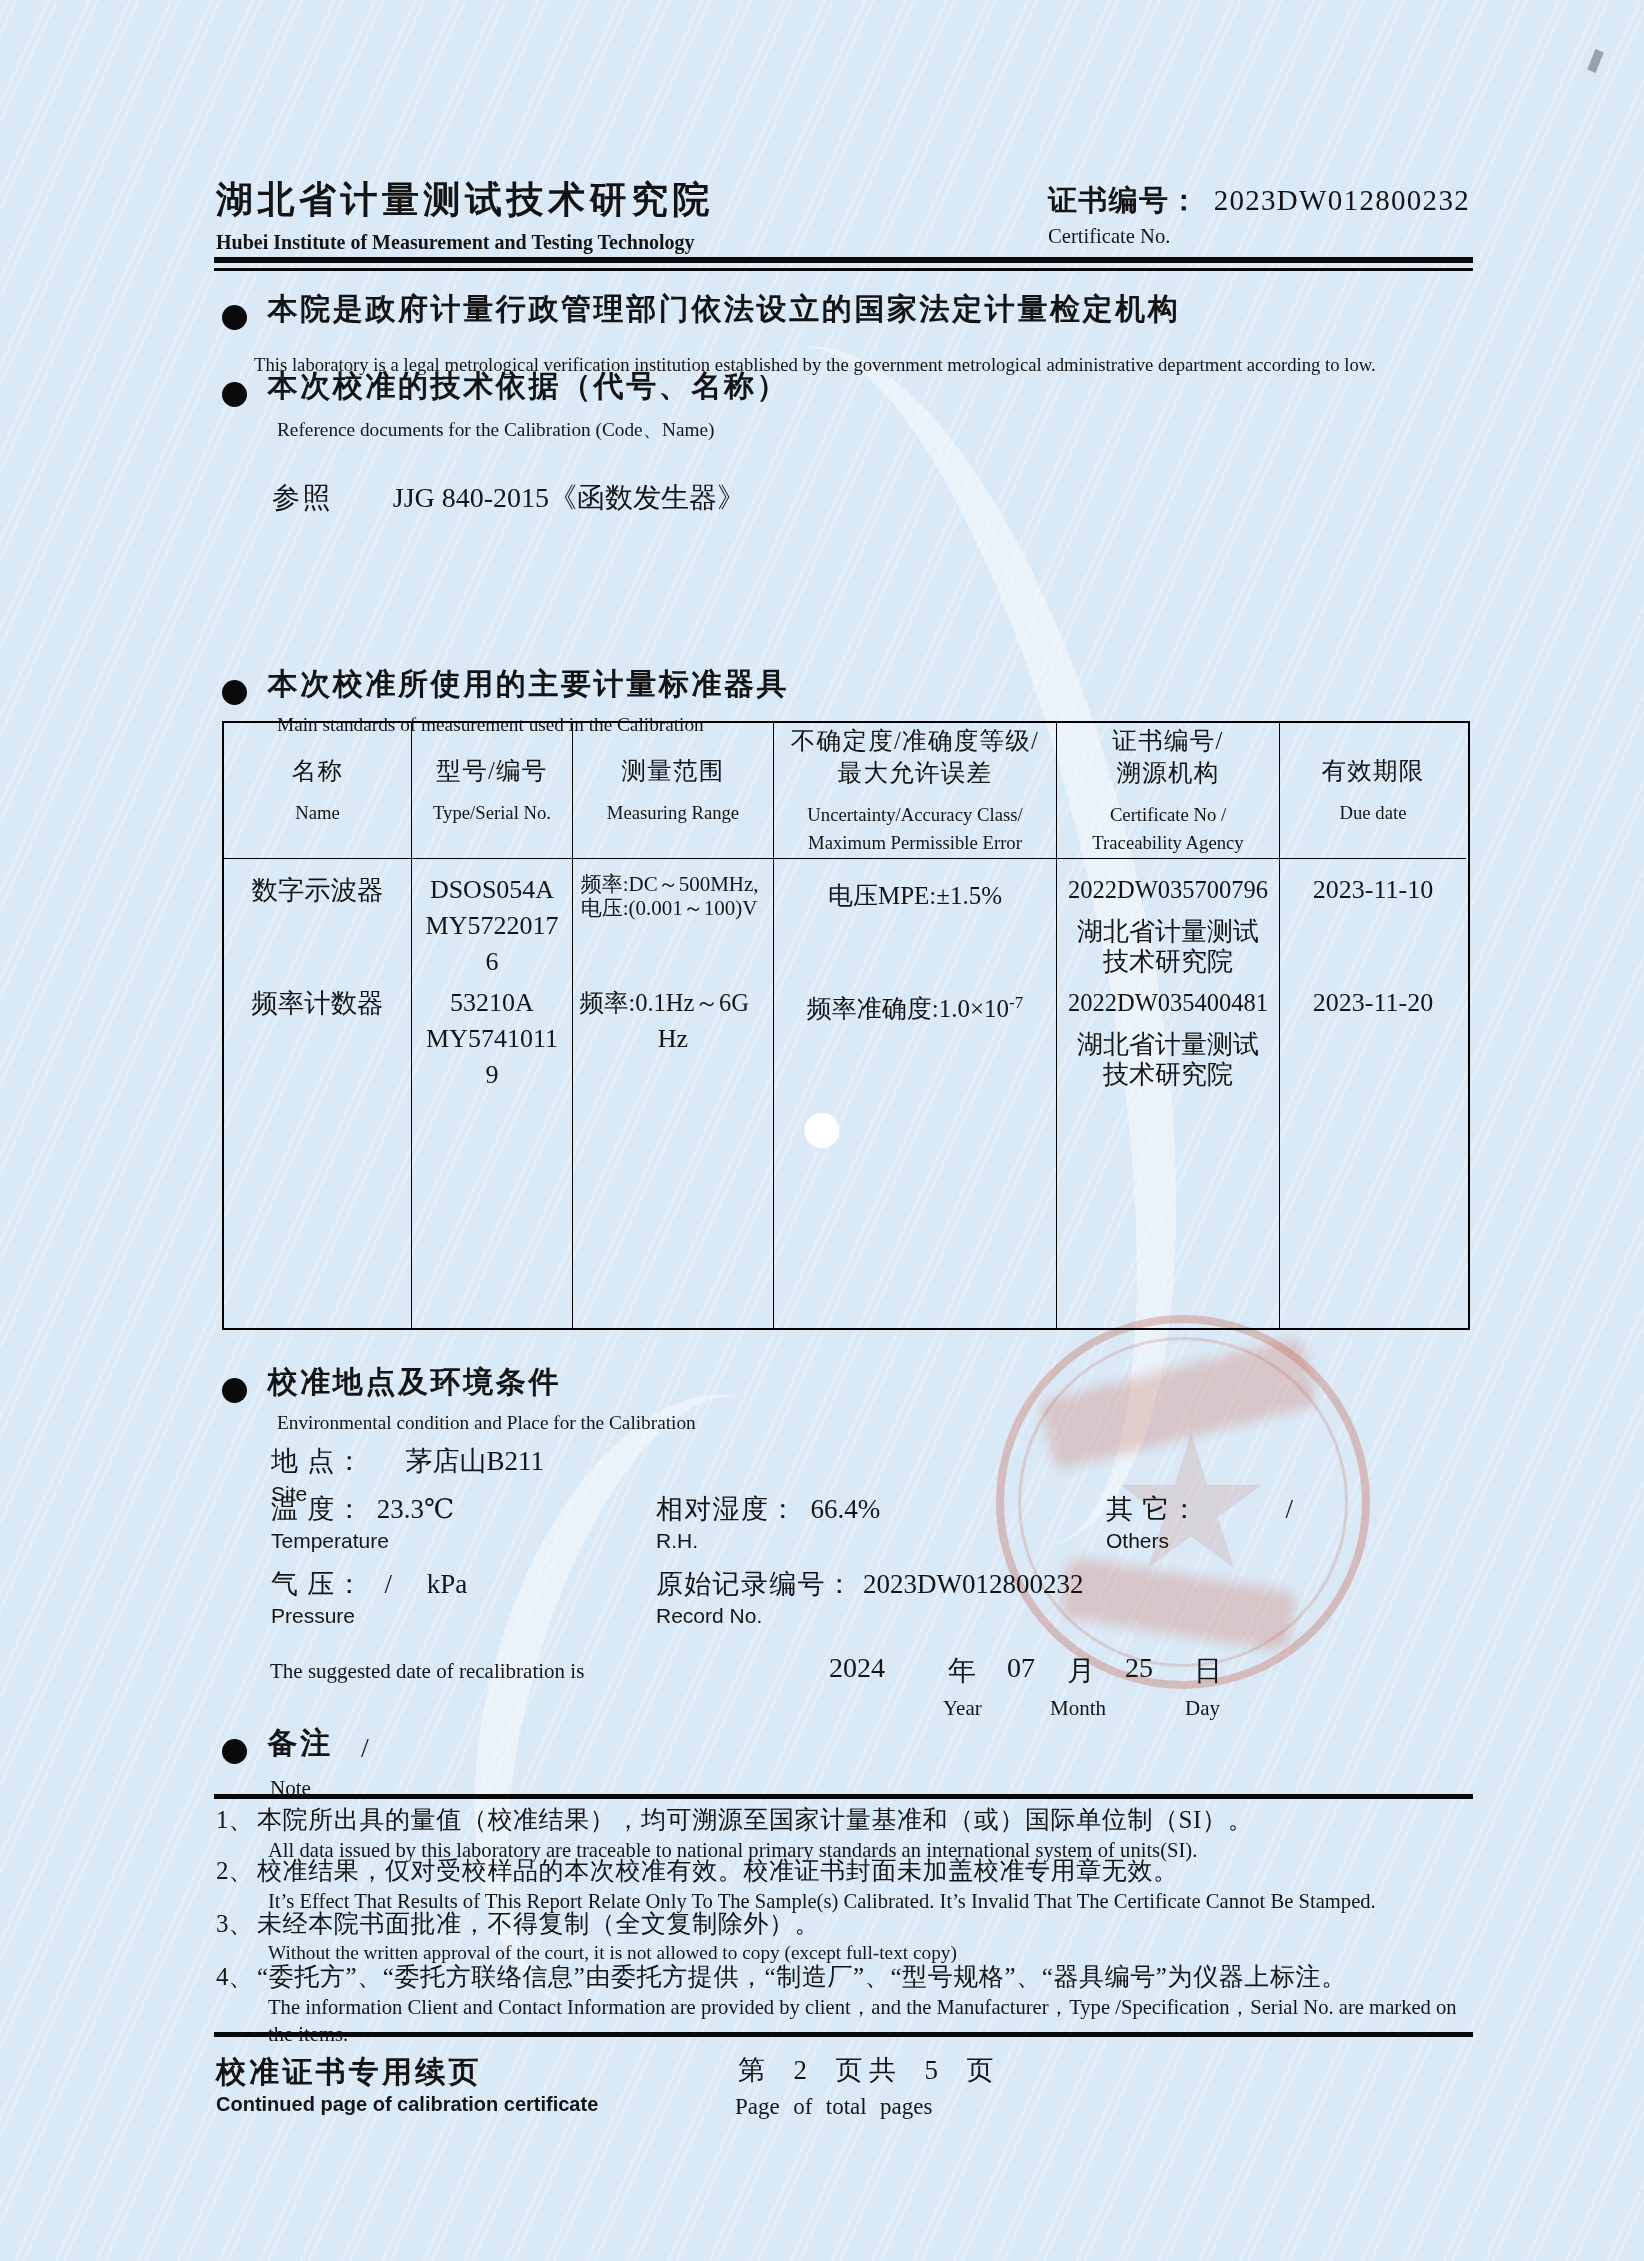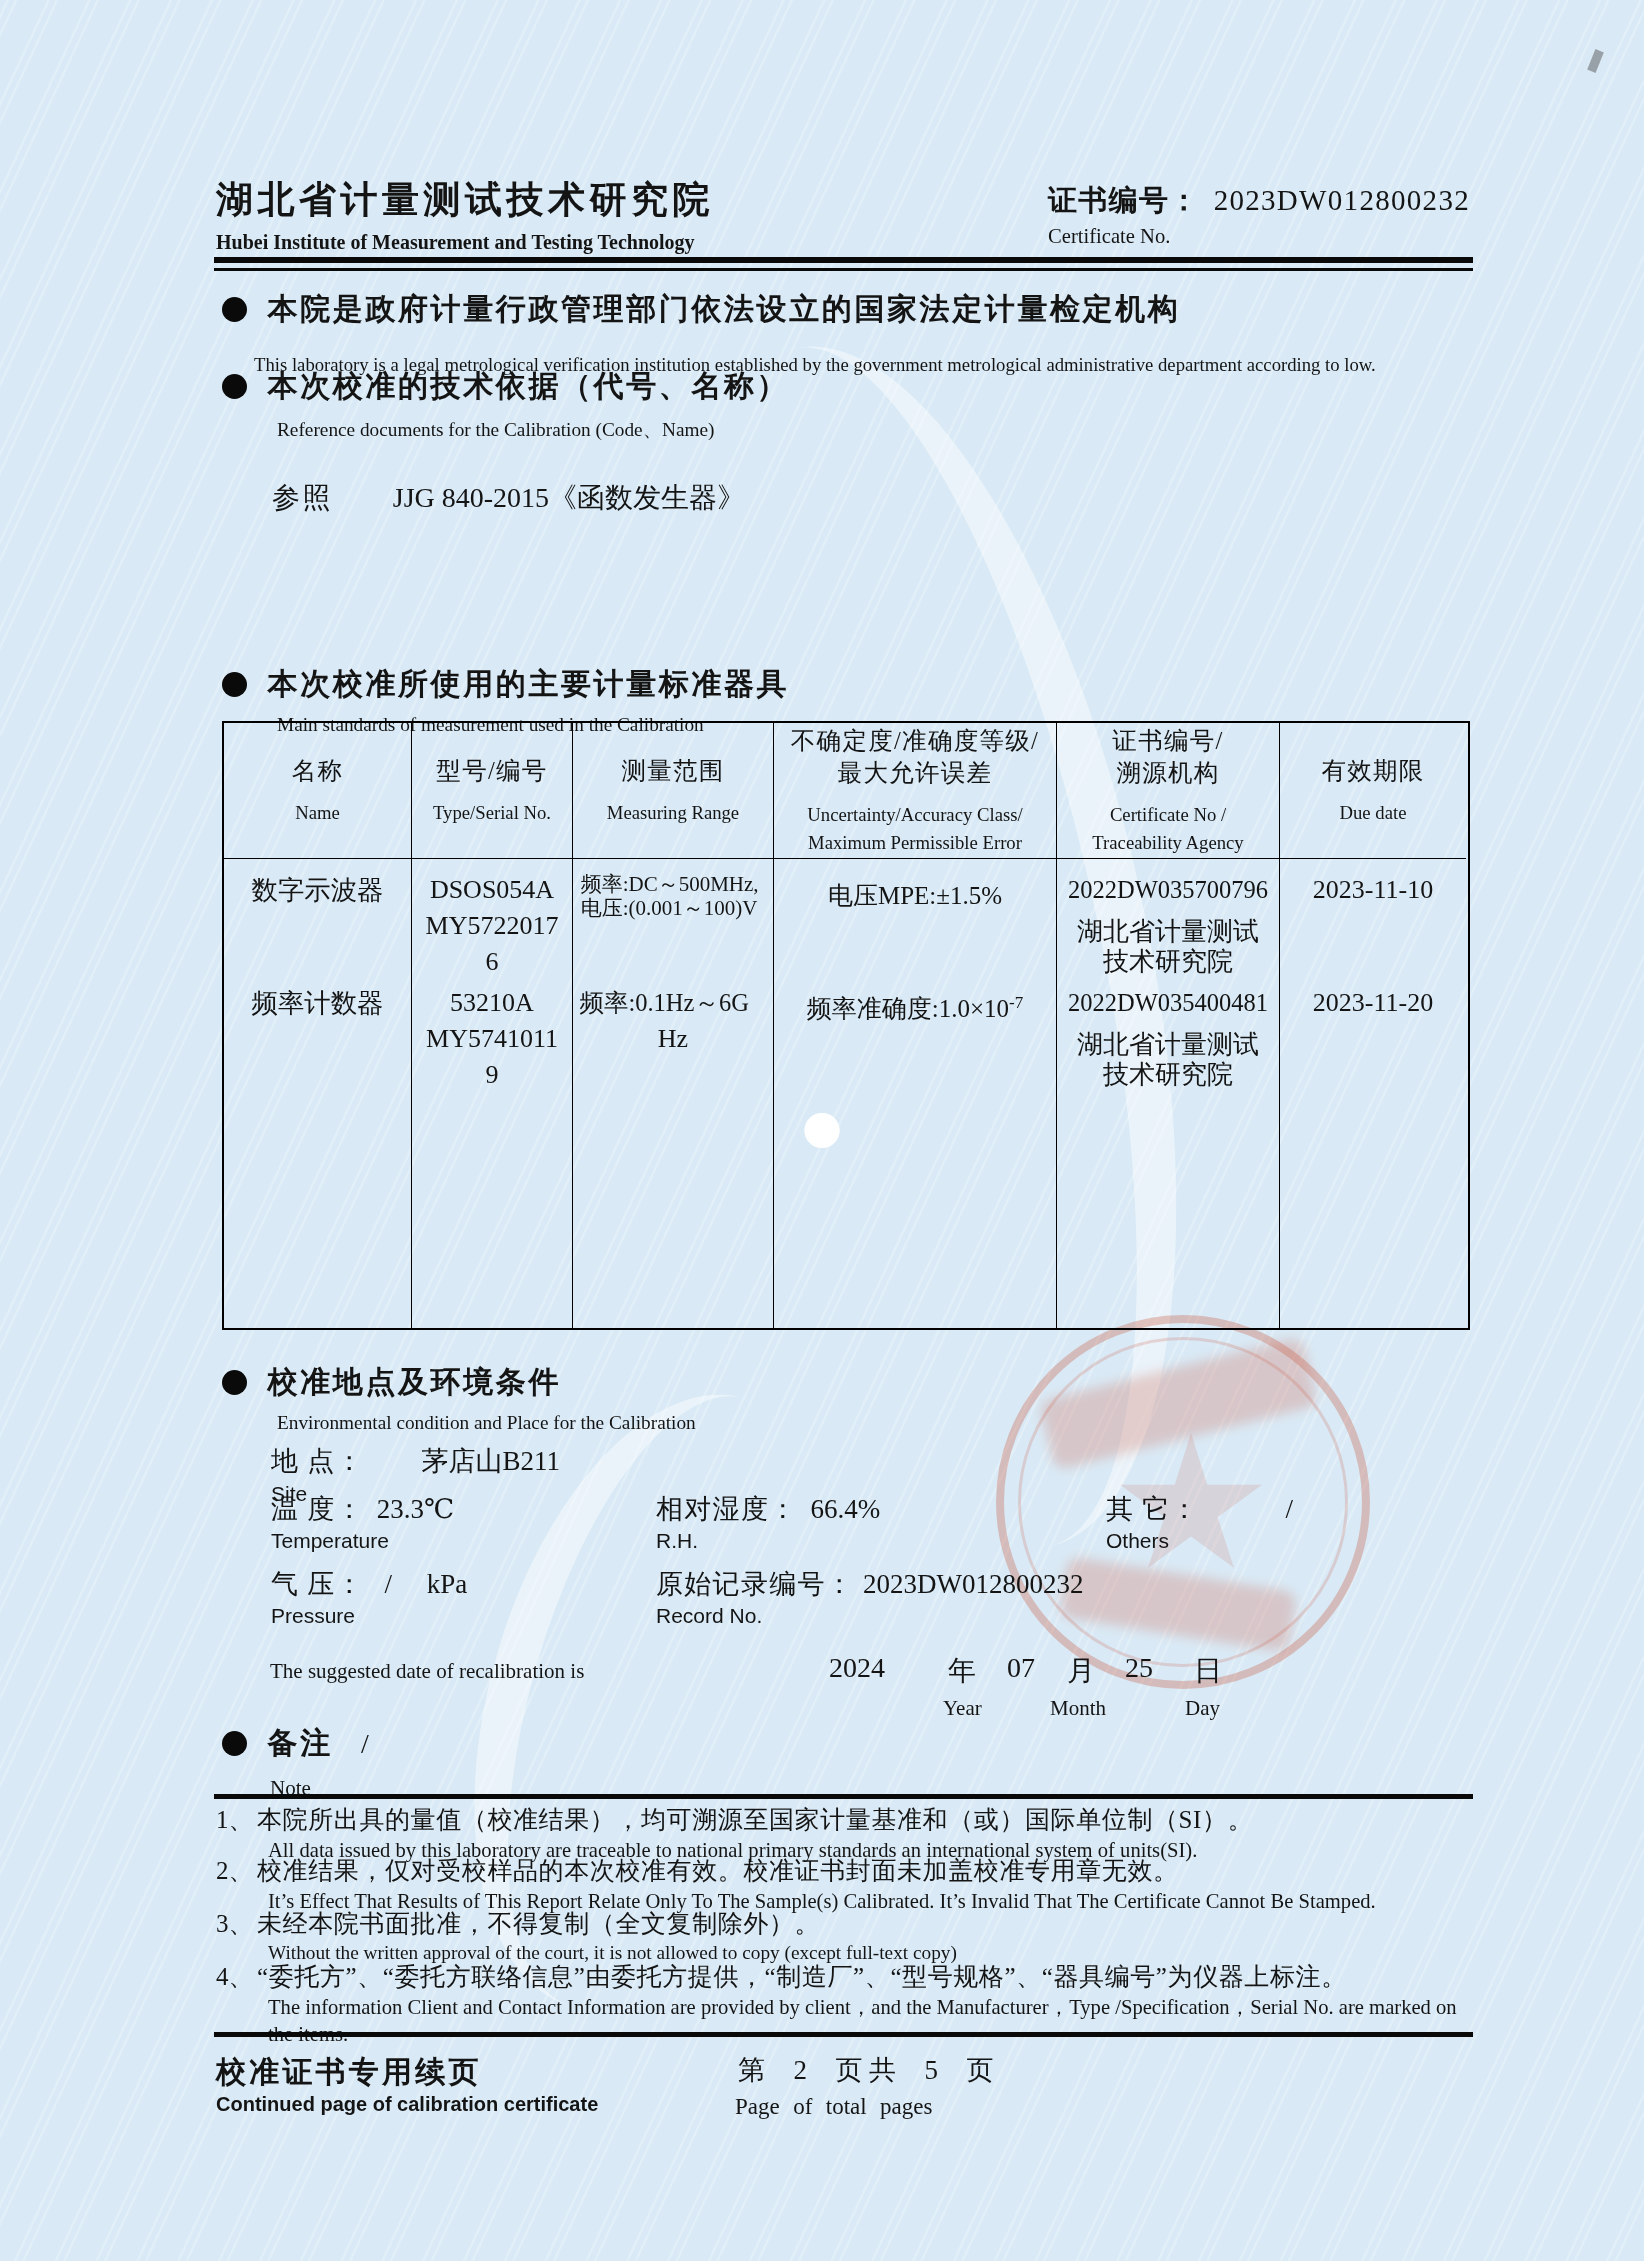--- a/index.html
+++ b/index.html
@@ -36,21 +36,21 @@
   .org-cn{font-size:37px;letter-spacing:4.5px}
   .org-en{font-size:20px;margin-top:6.4px;font-weight:400}
   .cert-label{font-size:29px;letter-spacing:1.3px}
   .cert-no{font-size:29px;letter-spacing:1.3px}
   .cert-en{font-size:20.6px;font-weight:400;margin-top:3.9px}
   .rule2 .a{height:6.4px;background:#090909}
   .rule2 .b{height:3.2px;background:#090909;margin-top:4.5px}
   .rule1{background:#090909}
 
   
-  .bullet-row{display:flex;align-items:center;gap:20.6px}
+  .bullet-row{display:flex;align-items:flex-end;gap:20.6px}
   .dot{width:25px;height:25px;border-radius:50%;background:#0a0a0a;flex:none}
   .h-cn{font-size:30px;letter-spacing:2.6px}
   .h-en{font-size:19.3px;margin-left:55px;margin-top:9px}
 
   
   .stdtable{position:absolute;left:222px;top:721px;width:1248px;height:609px;border:2.6px solid #000;
     display:grid;grid-template-columns:188px 161px 201px 283px 223px 186px;grid-template-rows:136px 1fr}
   .th{border-right:1.9px solid #000;border-bottom:1.9px solid #000;display:flex;flex-direction:column;
       justify-content:center;align-items:center;text-align:center}
   .th.last,.td.last{border-right:none}
@@ -222,21 +222,21 @@
   <div class="abs" style="left:222px;top:1362px;width:1264px">
     <div class="bullet-row">
       <span class="dot"></span>
       <span class="hsans h-cn">校准地点及环境条件</span>
     </div>
     <div class="serif h-en">Environmental condition and Place for the Calibration</div>
   </div>
 
   <div class="abs" style="left:271px;top:1443px">
     <span class="serif lab">地 点：</span>
-    <span class="serif val" style="margin-left:55px">茅店山B211</span>
+    <span class="serif val" style="margin-left:39px">茅店山B211</span>
   </div>
   <div class="abs sans enl" style="left:271px;top:1482px">Site</div>
 
   <div class="abs" style="left:271px;top:1491px">
     <span class="serif lab">温 度：</span>
     <span class="serif val" style="margin-left:10.3px">23.3℃</span>
   </div>
   <div class="abs sans enl" style="left:271px;top:1529px">Temperature</div>
 
   <div class="abs" style="left:656px;top:1491px">

